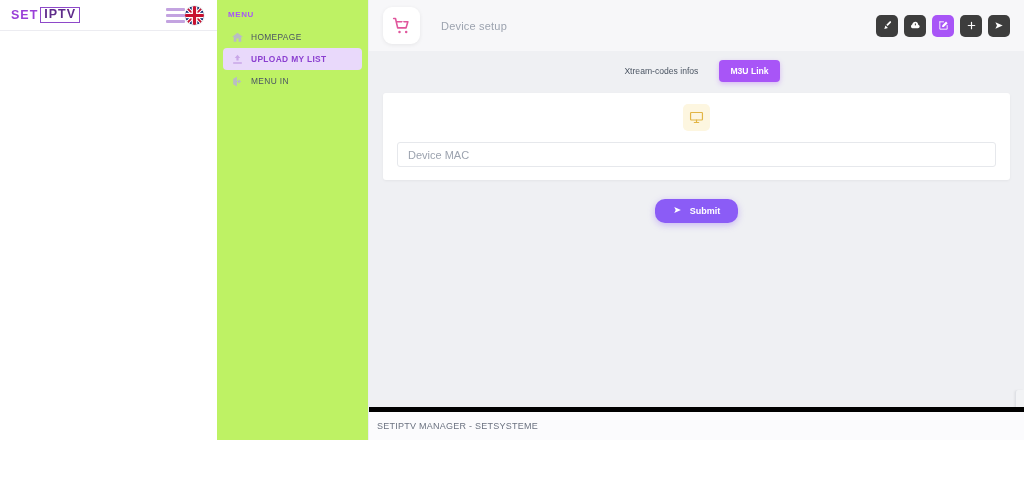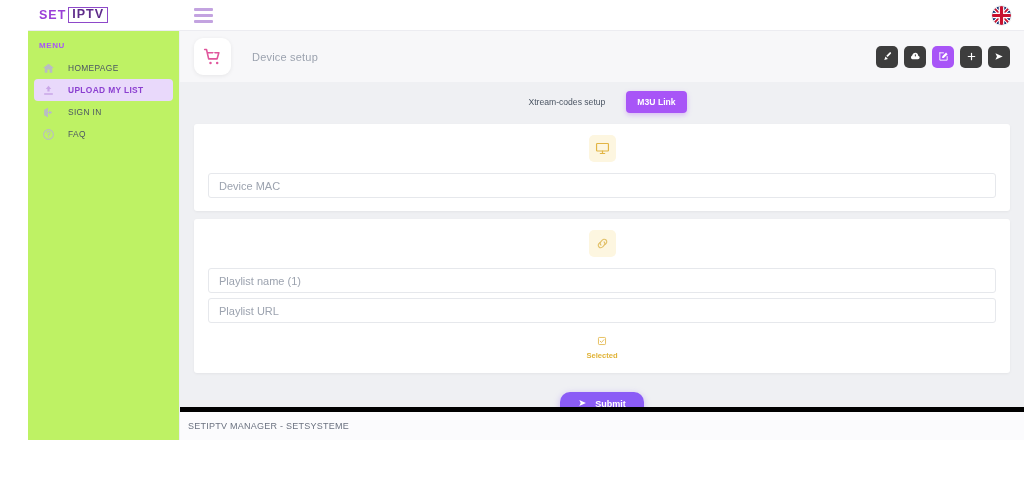--- a/index.html
+++ b/index.html
@@ -3,21 +3,21 @@
 <meta charset="utf-8">
 <style>
   * { box-sizing: border-box; margin: 0; padding: 0; }
   html, body {
     width: 1024px; height: 495px;
     font-family: "Liberation Sans", sans-serif;
     background: #ffffff;
     overflow: hidden;
   }
 
-  .app { position: relative; width: 1024px; height: 440px; display: flex; flex-direction: column; padding-left: 28px; }
+  .app { position: relative; width: 1024px; height: 440px; display: flex; flex-direction: row; }
 
   
   .topbar {
     height: 31px; flex: 0 0 31px;
     background: #ffffff;
     display: flex; align-items: center;
     border-bottom: 1px solid #ececf1;
     position: relative; z-index: 30;
   }
   .logo-wrap { width: 152px; display: flex; align-items: center; padding-left: 11px; }
@@ -48,21 +48,21 @@
     background: #bef264;
     border-right: 1px solid #eceef2;
     padding-top: 10px;
     position: relative; z-index: 20;
   }
   .menu-title {
     font-size: 8px; font-weight: 700; color: #a855f7;
     letter-spacing: .6px; padding: 0 0 7px 11px;
   }
   .nav-item {
-    display: flex; align-items: center; gap: 13px;
+    display: flex; align-items: center; gap: 7px;
     height: 22px; margin: 0 6px 0 6px; padding-left: 7px;
     border-radius: 4px; cursor: pointer;
   }
   .nav-item + .nav-item { margin-top: 0px; }
   .nav-item .ico { width: 14px; height: 14px; flex: 0 0 14px; display: flex; align-items: center; justify-content: center; }
   .nav-item .ico svg { width: 13px; height: 13px; }
   .nav-label { font-size: 8.4px; color: #4b5563; letter-spacing: .35px; white-space: nowrap; }
   .nav-item.active { background: #e9d9fb; }
   .nav-item.active .nav-label { color: #8b3fd0; font-weight: 700; }
 
@@ -212,33 +212,23 @@
       </div>
 
 
 
       <div class="nav-item">
         <span class="ico">
           <svg viewBox="0 0 24 24" fill="#b9bcc4">
               <path d="M11 3 4 7v10l7 4zM13 11V8l6 4-6 4v-3h-2v-2z"></path>
             </svg>
         </span>
-        <span class="nav-label">SIGN IN</span>
-      </div>
-
-      <div class="nav-item">
-        <span class="ico">
-          <svg viewBox="0 0 24 24" fill="none" stroke="#b9bcc4" stroke-width="1.9">
-            <circle cx="12" cy="12" r="9"></circle>
-            <path d="M9.4 9.2a2.7 2.7 0 1 1 3.3 2.7c-.5.2-.7.6-.7 1.1v.6" stroke-linecap="round"></path>
-            <circle cx="12" cy="16.6" r="1" fill="#b9bcc4" stroke="none"></circle>
-          </svg>
-        </span>
-        <span class="nav-label">FAQ</span>
-      </div>
+        <span class="nav-label">MENU IN</span>
+      </div>
+
     </div>
 
     <div class="main">
       <div class="main-scroll">
 
         <div class="page-head">
           <div class="cart-tile">
             <svg viewBox="0 0 24 24" width="20" height="20" fill="none" stroke="#e0569c" stroke-width="1.9" stroke-linecap="round" stroke-linejoin="round">
               <path d="M2 3h2.2l2.6 11.2h10.1l2.1-7.4H6"></path>
               <circle cx="9" cy="19.2" r="1.5" fill="#e0569c" stroke="none"></circle>
@@ -273,53 +263,34 @@
             </div>
             <div class="tool-btn">
               <svg viewBox="0 0 24 24" fill="#ffffff">
                   <path d="M3 5l16 7-16 7 3.5-7z"></path>
                 </svg>
             </div>
           </div>
         </div>
 
         <div class="tabs-row">
-          <div class="tab">Xtream-codes setup</div>
+          <div class="tab">Xtream-codes infos</div>
           <div class="tab active">M3U Link</div>
         </div>
 
         <div class="card">
           <div class="card-ico">
             <svg viewBox="0 0 24 24" fill="none" stroke="#e2b544" stroke-width="1.9" stroke-linejoin="round">
               <rect x="2.5" y="4" width="19" height="12" rx="1.2"></rect>
               <path d="M8.5 20h7M12 16v4" stroke-linecap="round"></path>
             </svg>
           </div>
           <input class="fld" type="text" placeholder="Device MAC" style="">
         </div>
 
-        <div class="card">
-          <div class="card-ico">
-            <svg viewBox="0 0 24 24" fill="none" stroke="#e2c068" stroke-width="1.8" stroke-linecap="round">
-              <path d="M9.5 14.5a4 4 0 0 1 0-5.6l2.1-2.1a4 4 0 1 1 5.6 5.6l-1 1"></path>
-              <path d="M14.5 9.5a4 4 0 0 1 0 5.6l-2.1 2.1a4 4 0 1 1-5.6-5.6l1-1"></path>
-            </svg>
-          </div>
-          <input class="fld" type="text" placeholder="Playlist name (1)" style="">
-          <input class="fld" type="text" placeholder="Playlist URL" style="">
-          <div class="selected-row">
-            <span>
-              <svg viewBox="0 0 24 24" fill="none" stroke="#e2b544" stroke-width="2">
-                <rect x="3.5" y="3.5" width="17" height="17" rx="2"></rect>
-                <path d="M7.5 12.3l3.2 3.2 6-6.6" stroke-linecap="round" stroke-linejoin="round"></path>
-              </svg>
-            </span>
-            <span class="selected-label">Selected</span>
-          </div>
-        </div>
 
         <div class="submit-wrap">
           <button class="submit-btn">
             <span>
               <svg viewBox="0 0 24 24" fill="#ffffff">
                   <path d="M3 5l16 7-16 7 3.5-7z"></path>
                 </svg>
             </span>
             <span>Submit</span>
           </button>

